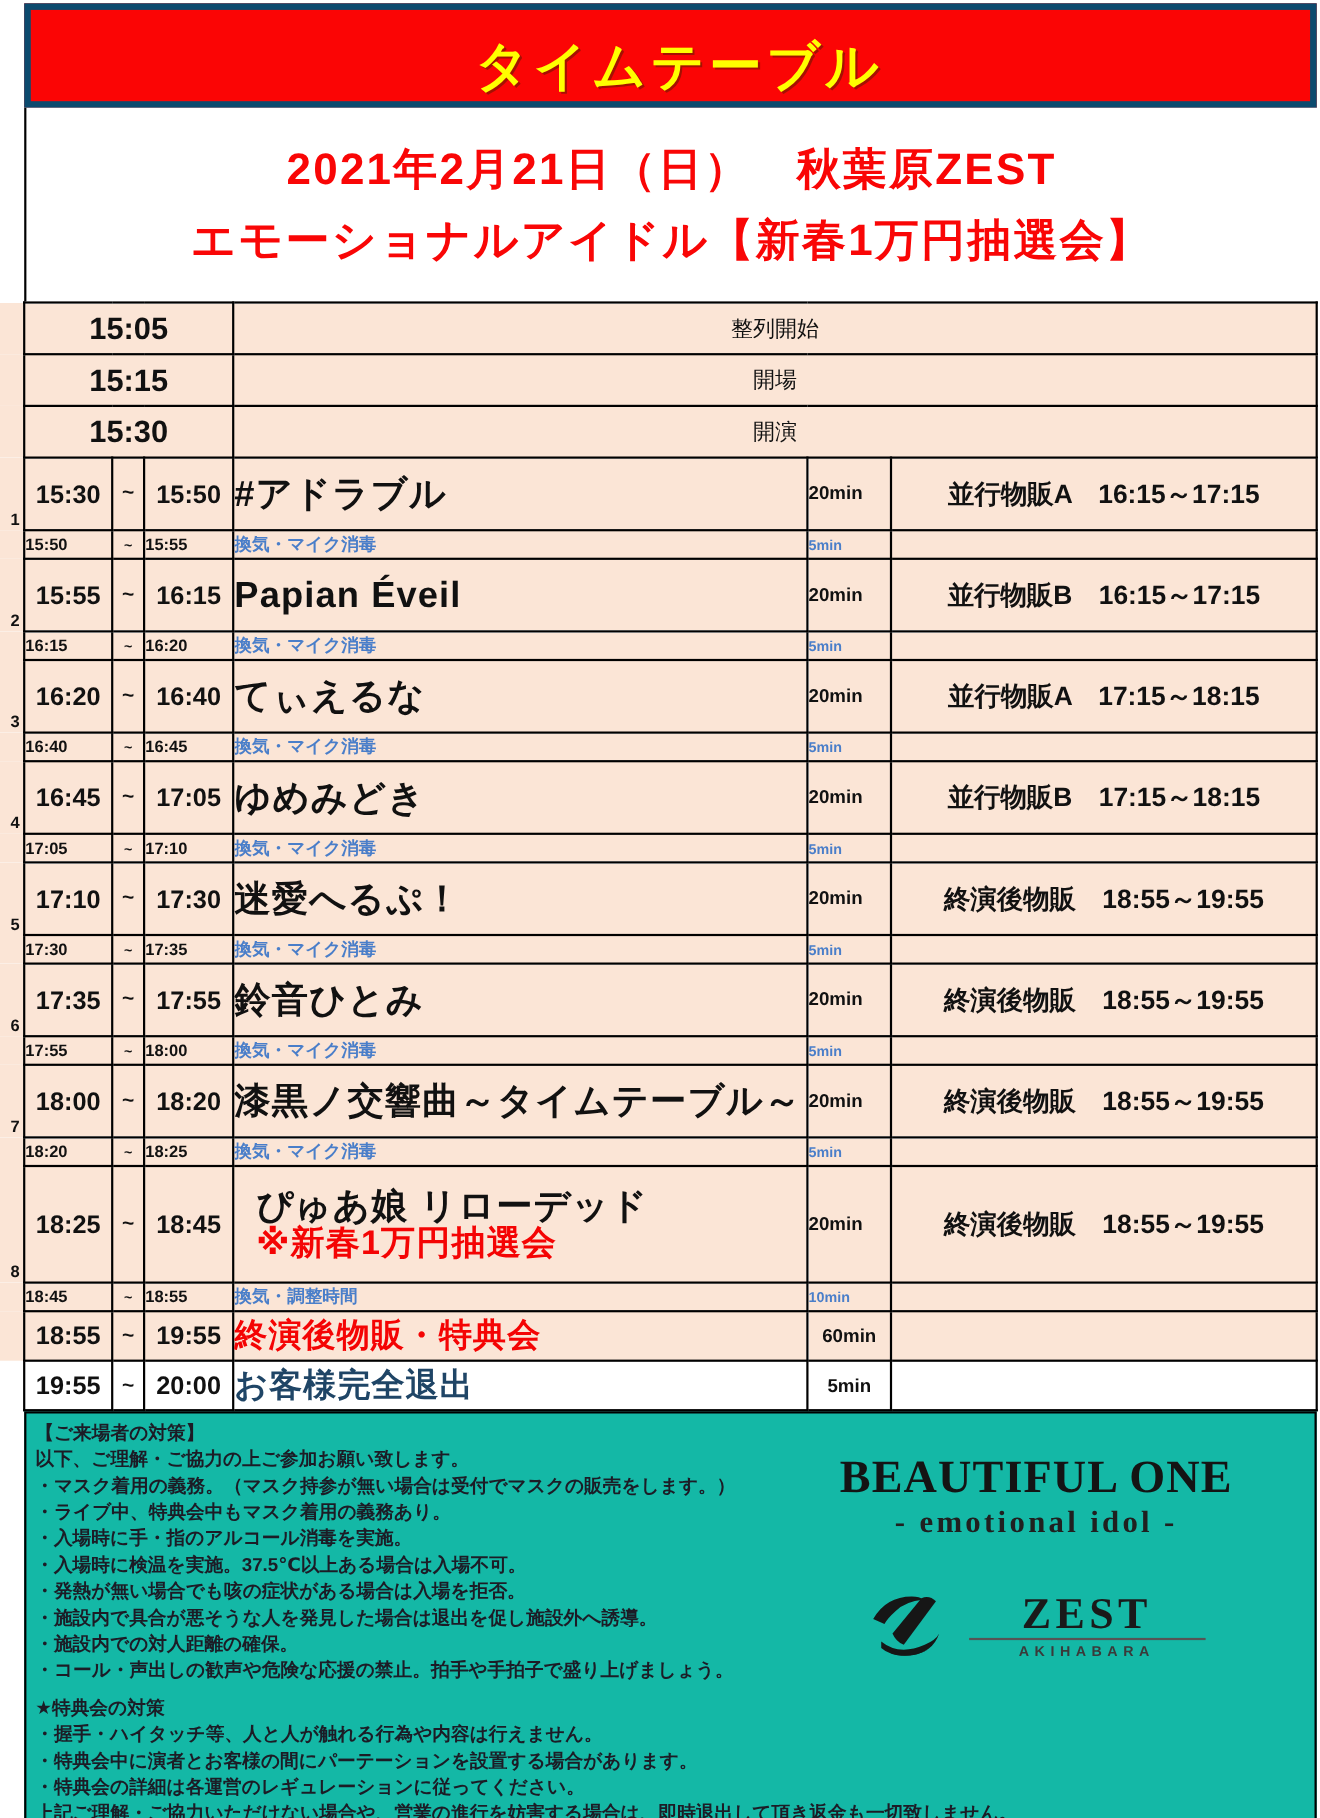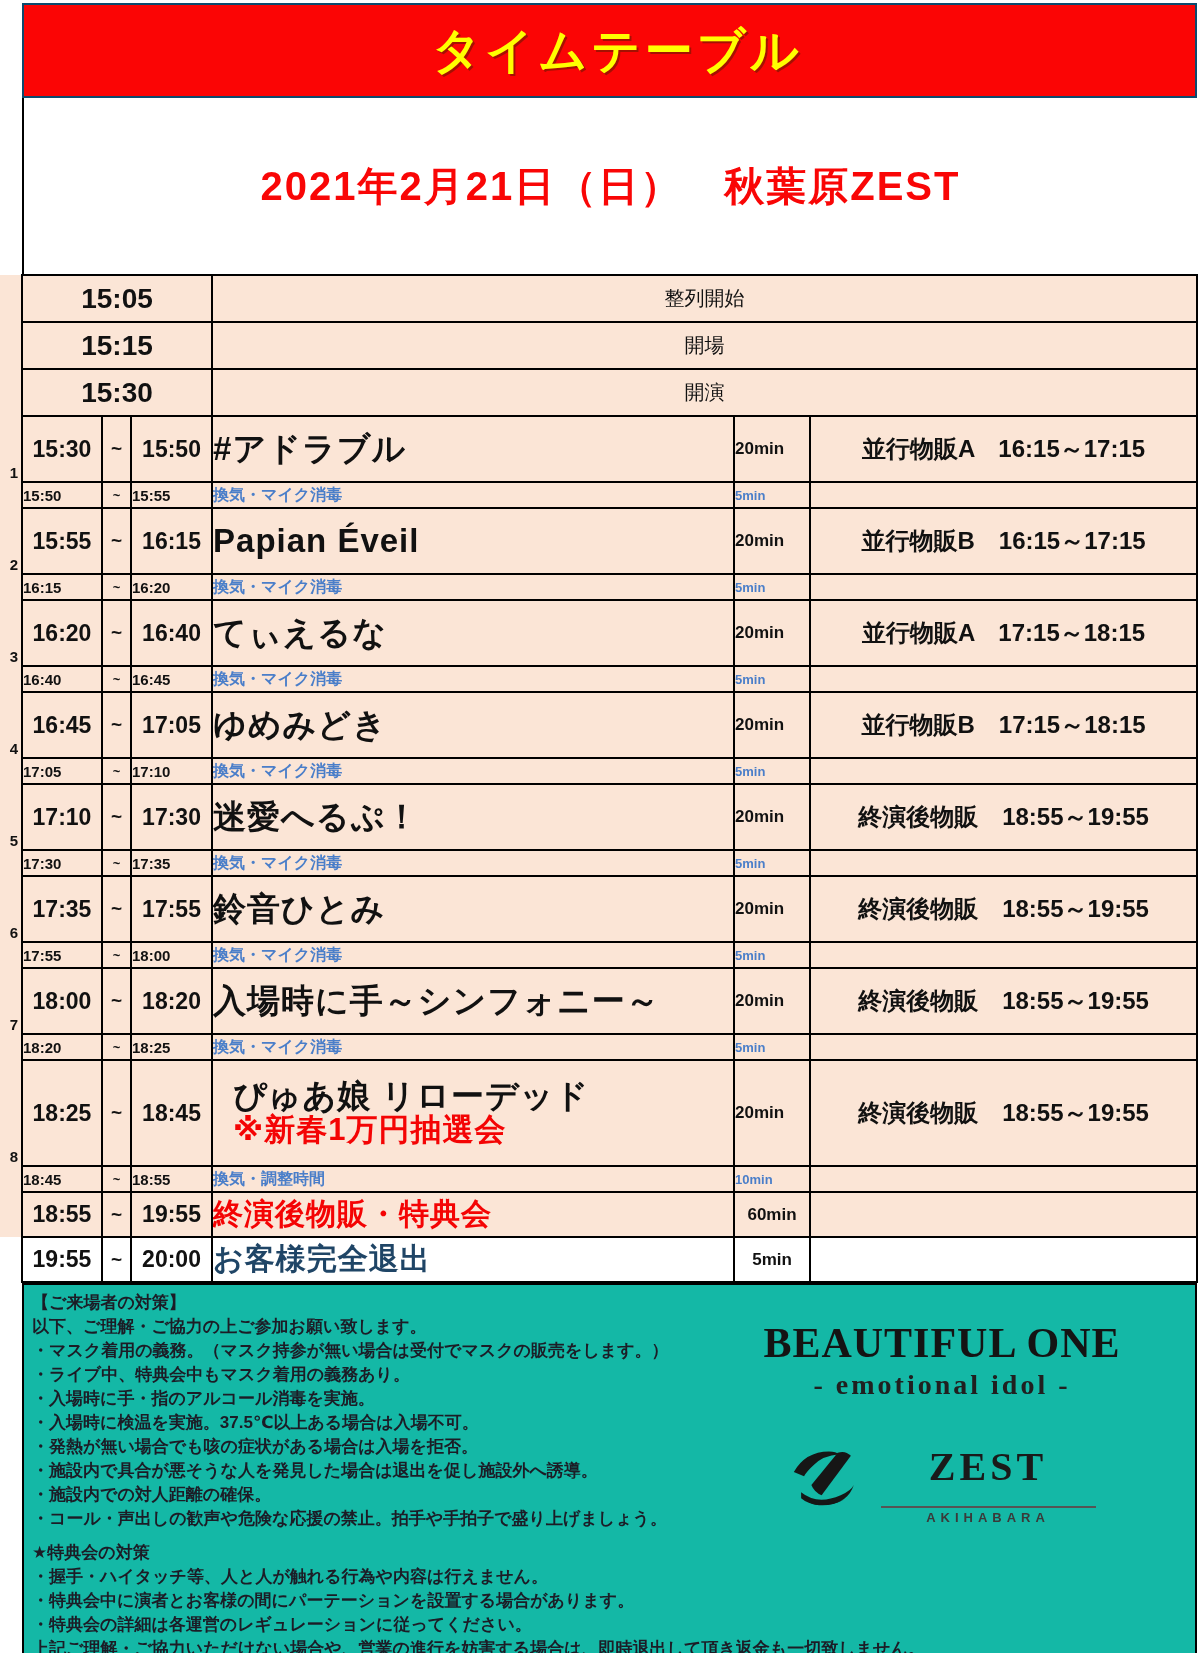--- a/index.html
+++ b/index.html
@@ -7,22 +7,22 @@
   body {
     width:1200px; height:1653px;
     font-family:"Liberation Sans","DejaVu Sans",sans-serif;
     color:#111; position:relative; overflow:hidden;
   }
   .sheet { position:absolute; left:0; top:0; width:1200px; height:1653px; }
 
   
   .title-band {
     margin-left:22px; margin-top:3px; width:1175px; height:95px;
-    background:#fb0505; border:2px solid #0c4a6e;
-    display:flex; align-items:center; justify-content:center;padding-left:16px;
+    background:#fb0505; border:6px solid #0c4a6e;
+    display:flex; align-items:flex-end; justify-content:center;padding-left:16px;
   }
   .title-band .title-text {
     color:#ffff00; font-size:48px; font-weight:bold; letter-spacing:4px;
     text-shadow:2px 2px 0 rgba(60,30,0,.45);
   }
 
   
   .date-area {
     margin-left:22px; width:1175px; height:176px;
     border-left:2px solid #000;
@@ -84,35 +84,36 @@
   .brand-sub {
     font-family:"Liberation Serif","DejaVu Serif",serif;
     font-size:28px; font-weight:bold; color:#202020; letter-spacing:3px; margin-top:2px;
   }
   .venue-logo { margin-top:46px; display:flex; align-items:flex-start; justify-content:center; gap:18px; }
   .venue-mark { width:74px; height:60px; flex:0 0 auto; }
   .venue-right { width:215px; }
   .venue-name {
     font-family:"Liberation Serif","DejaVu Serif",serif;
     font-size:40px; font-weight:bold; color:#1a1a1a; letter-spacing:4px; line-height:1.0;
-    border-bottom:2px solid #555; padding-bottom:19px;
+    border-bottom:2px solid #555; padding-bottom:2px;
   }
   .venue-sub { font-size:13px; font-weight:bold; color:#3a3a3a; letter-spacing:5px; margin-top:2px; }
 </style>
 </head>
 <body>
 
 <div class="sheet">
 
   <div class="title-band">
     <span class="title-text">タイムテーブル</span>
   </div>
 
   <div class="date-area">
     <div class="date-line">2021年2月21日（日）　秋葉原ZEST</div>
+    <div class="date-line">エモーショナルアイドル【新春1万円抽選会】</div>
   </div>
 
   <table class="sched">
     <colgroup>
       <col style="width:22px">
         <col style="width:80px">
         <col style="width:29px">
       <col style="width:81px">
         <col style="width:522px">
         <col style="width:76px">
@@ -262,21 +263,21 @@
       <td></td>
     </tr>
 
     <tr class="row-act">
       <td class="gutter">
             <div class="act-no">7</div>
           </td>
       <td class="act-start">18:00</td>
       <td class="act-tilde">~</td>
       <td class="act-end">18:20</td>
-      <td class="act-name">入場時に手～シンフォニー～</td>
+      <td class="act-name">漆黒ノ交響曲～タイムテーブル～</td>
       <td class="act-dur">20min</td>
       <td class="act-merch">終演後物販　18:55～19:55</td>
     </tr>
     <tr class="row-san">
       <td class="gutter"></td>
       <td class="san-start">18:20</td>
       <td class="san-tilde">~</td>
       <td class="san-end">18:25</td>
       <td class="san-label">換気・マイク消毒</td>
       <td class="san-dur">5min</td>

